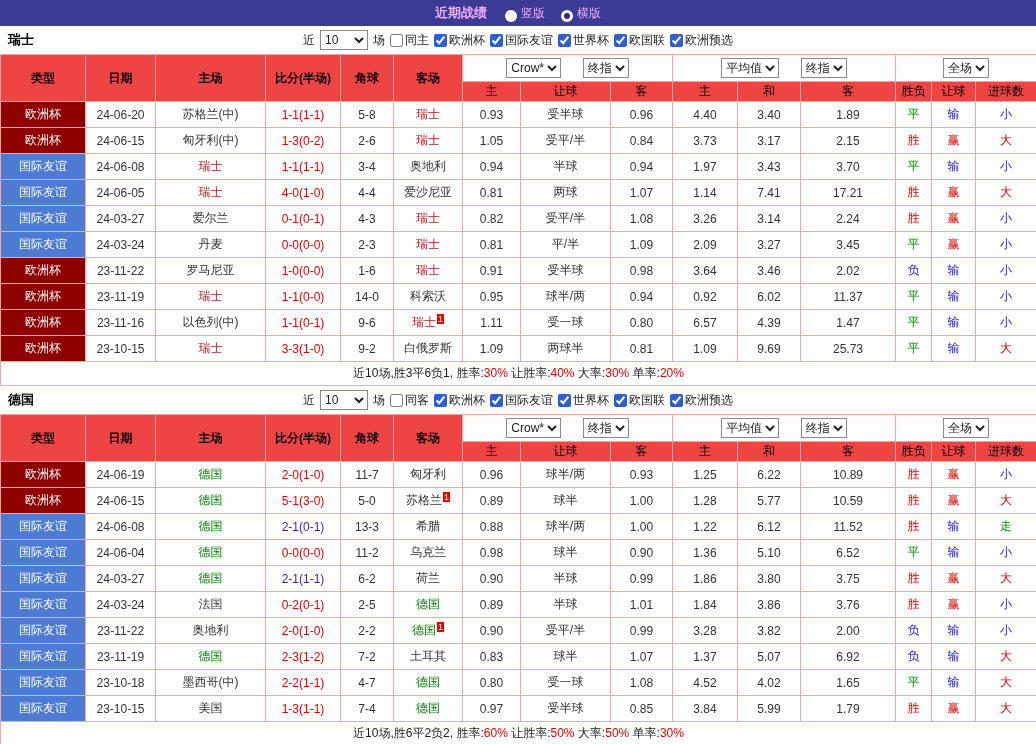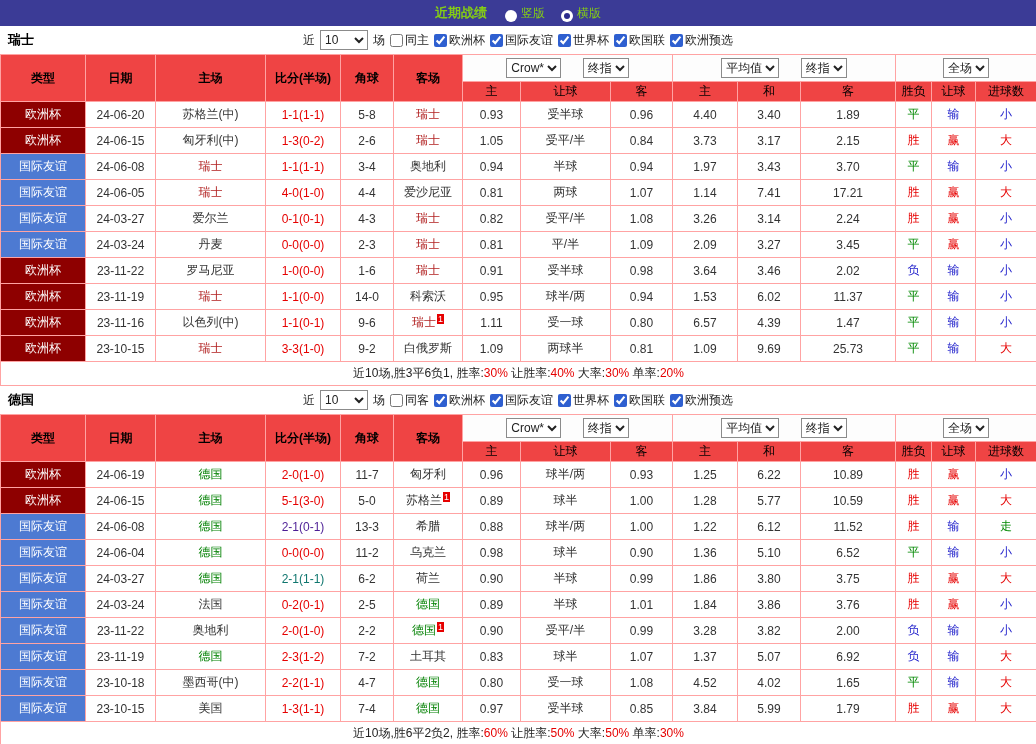--- a/index.html
+++ b/index.html
@@ -1,17 +1,17 @@
 <!DOCTYPE html>
 <html><head>
 <meta charset="utf-8">
 <style>
   *{box-sizing:border-box;}
   body{margin:0;width:1036px;background:#fff;color:#333;font:12px "Liberation Sans","DejaVu Sans",sans-serif;}
-  .topbar{height:26px;background:#3b3b96;display:flex;align-items:center;justify-content:center;gap:8px;color:#84cc16;}
+  .topbar{height:26px;background:#3b3b96;display:flex;align-items:center;justify-content:center;gap:8px;color:#f0abfc;}
   .topbar .title{font-weight:bold;font-size:13px;margin-right:10px;}
   .radios{display:inline-flex;gap:16px;}
   .radio{display:inline-flex;align-items:flex-end;gap:4px;cursor:pointer;}
   .dot{width:12px;height:12px;border-radius:50%;background:#fff;display:inline-block;position:relative;}
   .dot.on::after{content:"";position:absolute;left:3px;top:3px;width:6px;height:6px;border-radius:50%;background:#2b2b8c;}
   .section-head{position:relative;height:28px;display:flex;align-items:center;justify-content:center;background:#fff;}
   .team-name{position:absolute;left:8px;font-weight:bold;font-size:13px;color:#000;}
   .filters{display:flex;align-items:center;gap:5px;color:#222;}
   .cb{display:inline-flex;align-items:center;gap:2px;cursor:pointer;}
   .cb input{margin:0;accent-color:#2e5fd0;width:13px;height:13px;}
@@ -255,21 +255,21 @@
         <tr>
           <td class="type" style="background: rgb(142, 0, 0);">欧洲杯</td>
           <td>23-11-19</td>
           <td class="teamcell"><span style="color: rgb(178, 34, 34);">瑞士</span></td>
           <td style="color: rgb(230, 0, 0);">1-1(0-0)</td>
           <td>14-0</td>
           <td class="teamcell"><span>科索沃</span></td>
           <td>0.95</td>
           <td>球半/两</td>
           <td>0.94</td>
-          <td>1.53</td>
+          <td>0.92</td>
           <td>6.02</td>
           <td>11.37</td>
           <td style="color: rgb(0, 136, 0);">平</td>
           <td style="color: rgb(36, 36, 204);">输</td>
           <td style="color: rgb(36, 36, 204);">小</td>
         </tr>
         <tr>
           <td class="type" style="background: rgb(142, 0, 0);">欧洲杯</td>
           <td>23-11-16</td>
           <td class="teamcell"><span>以色列(中)</span></td>
@@ -463,21 +463,21 @@
           <td>5.10</td>
           <td>6.52</td>
           <td style="color: rgb(0, 136, 0);">平</td>
           <td style="color: rgb(36, 36, 204);">输</td>
           <td style="color: rgb(36, 36, 204);">小</td>
         </tr>
         <tr>
           <td class="type" style="background: rgb(77, 122, 210);">国际友谊</td>
           <td>24-03-27</td>
           <td class="teamcell"><span style="color: rgb(0, 128, 0);">德国</span></td>
-          <td style="color: #0f766e;">2-1(1-1)</td>
+          <td style="color: #4c1d95;">2-1(1-1)</td>
           <td>6-2</td>
           <td class="teamcell"><span>荷兰</span></td>
           <td>0.90</td>
           <td>半球</td>
           <td>0.99</td>
           <td>1.86</td>
           <td>3.80</td>
           <td>3.75</td>
           <td style="color: rgb(230, 0, 0);">胜</td>
           <td style="color: rgb(230, 0, 0);">赢</td>

